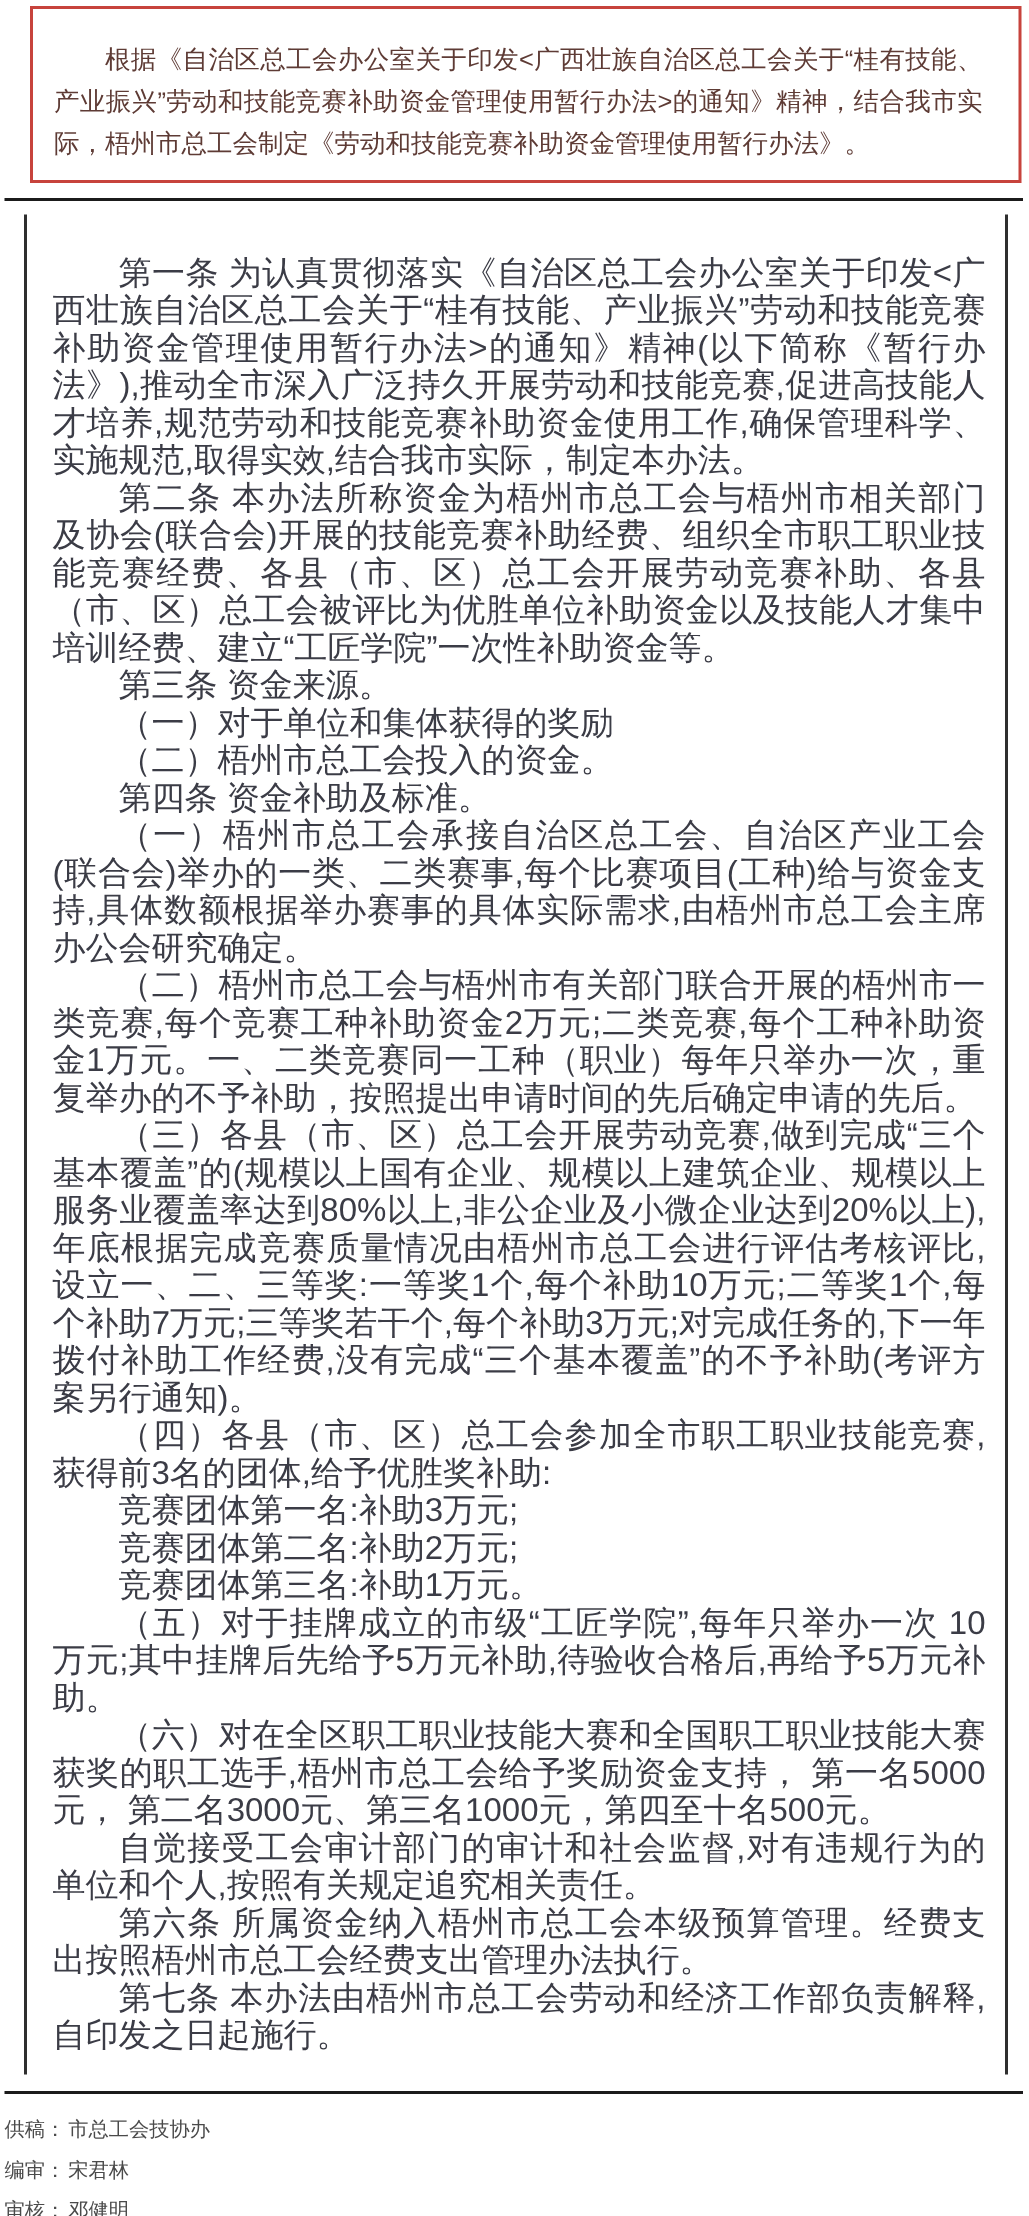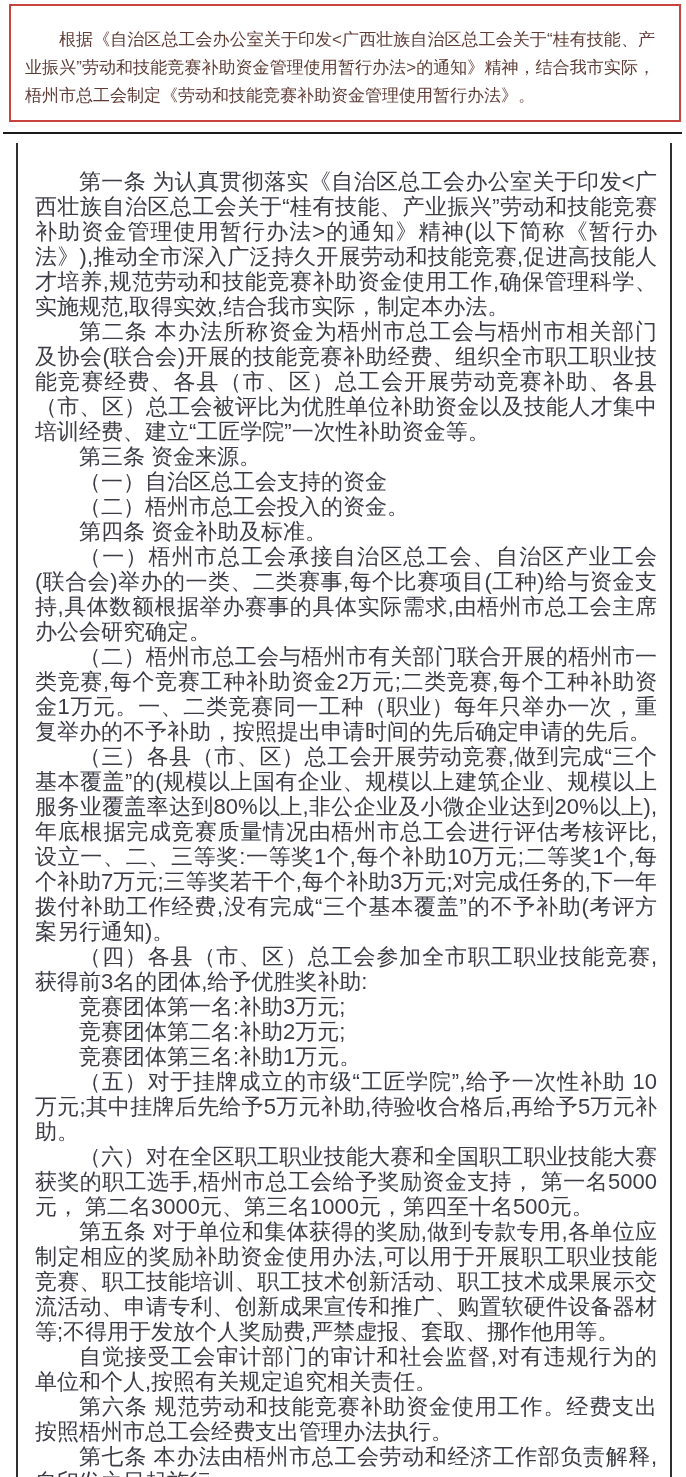--- a/index.html
+++ b/index.html
@@ -5,21 +5,21 @@
   html, body { margin: 0; padding: 0; }
   body {
     width: 686px;
     min-height: 1477px;
     background: #ffffff;
     font-family: "Liberation Sans", "DejaVu Sans", sans-serif;
     -webkit-font-smoothing: antialiased;
   }
   
   .intro-box {
-    margin: 4px 5px 0 9px;
+    margin: 4px 5px 0 20px;
     border: 2px solid #c7433c;
     padding: 20px 24px 10px 14px;
     box-sizing: border-box;
   }
   .intro-box p {
     margin: 0;
     color: #5e3b35;
     font-size: 17px;
     line-height: 28px;
     text-indent: 2em;
@@ -67,35 +67,34 @@
 <div class="intro-box">
   <p>根据《自治区总工会办公室关于印发&lt;广西壮族自治区总工会关于“桂有技能、产业振兴”劳动和技能竞赛补助资金管理使用暂行办法&gt;的通知》精神，结合我市实际，梧州市总工会制定《劳动和技能竞赛补助资金管理使用暂行办法》。</p>
 </div>
 
 <div class="rule rule-top"></div>
 
 <div class="content-box">
     <p class="para">第一条 为认真贯彻落实《自治区总工会办公室关于印发&lt;广西壮族自治区总工会关于“桂有技能、产业振兴”劳动和技能竞赛补助资金管理使用暂行办法&gt;的通知》精神(以下简称《暂行办法》),推动全市深入广泛持久开展劳动和技能竞赛,促进高技能人才培养,规范劳动和技能竞赛补助资金使用工作,确保管理科学、实施规范,取得实效,结合我市实际，制定本办法。</p>
     <p class="para">第二条 本办法所称资金为梧州市总工会与梧州市相关部门及协会(联合会)开展的技能竞赛补助经费、组织全市职工职业技能竞赛经费、各县（市、区）总工会开展劳动竞赛补助、各县（市、区）总工会被评比为优胜单位补助资金以及技能人才集中培训经费、建立“工匠学院”一次性补助资金等。</p>
     <p class="para">第三条 资金来源。</p>
-    <p class="para">（一）自治区总工会支持的资金</p>
+    <p class="para">（一）对于单位和集体获得的奖励</p>
     <p class="para">（二）梧州市总工会投入的资金。</p>
     <p class="para">第四条 资金补助及标准。</p>
     <p class="para">（一）梧州市总工会承接自治区总工会、自治区产业工会(联合会)举办的一类、二类赛事,每个比赛项目(工种)给与资金支持,具体数额根据举办赛事的具体实际需求,由梧州市总工会主席办公会研究确定。</p>
     <p class="para">（二）梧州市总工会与梧州市有关部门联合开展的梧州市一类竞赛,每个竞赛工种补助资金2万元;二类竞赛,每个工种补助资金1万元。一、二类竞赛同一工种（职业）每年只举办一次，重复举办的不予补助，按照提出申请时间的先后确定申请的先后。</p>
     <p class="para">（三）各县（市、区）总工会开展劳动竞赛,做到完成“三个基本覆盖”的(规模以上国有企业、规模以上建筑企业、规模以上服务业覆盖率达到80%以上,非公企业及小微企业达到20%以上),年底根据完成竞赛质量情况由梧州市总工会进行评估考核评比,设立一、二、三等奖:一等奖1个,每个补助10万元;二等奖1个,每个补助7万元;三等奖若干个,每个补助3万元;对完成任务的,下一年拨付补助工作经费,没有完成“三个基本覆盖”的不予补助(考评方案另行通知)。</p>
     <p class="para">（四）各县（市、区）总工会参加全市职工职业技能竞赛,获得前3名的团体,给予优胜奖补助:</p>
     <p class="para">竞赛团体第一名:补助3万元;</p>
     <p class="para">竞赛团体第二名:补助2万元;</p>
     <p class="para">竞赛团体第三名:补助1万元。</p>
-    <p class="para">（五）对于挂牌成立的市级“工匠学院”,给予一次性补助  10万元;其中挂牌后先给予5万元补助,待验收合格后,再给予5万元补助。</p>
+    <p class="para">（五）对于挂牌成立的市级“工匠学院”,每年只举办一次  10万元;其中挂牌后先给予5万元补助,待验收合格后,再给予5万元补助。</p>
     <p class="para">（六）对在全区职工职业技能大赛和全国职工职业技能大赛获奖的职工选手,梧州市总工会给予奖励资金支持， 第一名5000元， 第二名3000元、第三名1000元，第四至十名500元。</p>
-    <p class="para">第五条 对于单位和集体获得的奖励,做到专款专用,各单位应制定相应的奖励补助资金使用办法,可以用于开展职工职业技能竞赛、职工技能培训、职工技术创新活动、职工技术成果展示交流活动、申请专利、创新成果宣传和推广、购置软硬件设备器材等;不得用于发放个人奖励费,严禁虚报、套取、挪作他用等。</p>
     <p class="para">自觉接受工会审计部门的审计和社会监督,对有违规行为的单位和个人,按照有关规定追究相关责任。</p>
-    <p class="para">第六条 规范劳动和技能竞赛补助资金使用工作。经费支出按照梧州市总工会经费支出管理办法执行。</p>
+    <p class="para">第六条 所属资金纳入梧州市总工会本级预算管理。经费支出按照梧州市总工会经费支出管理办法执行。</p>
     <p class="para">第七条 本办法由梧州市总工会劳动和经济工作部负责解释,自印发之日起施行。</p>
   </div>
 
 <div class="rule rule-bottom"></div>
 
 <div class="footer">
   <div class="footer-row">
     <span class="label">供稿：</span><span class="value">市总工会技协办</span>
   </div>
   <div class="footer-row">

